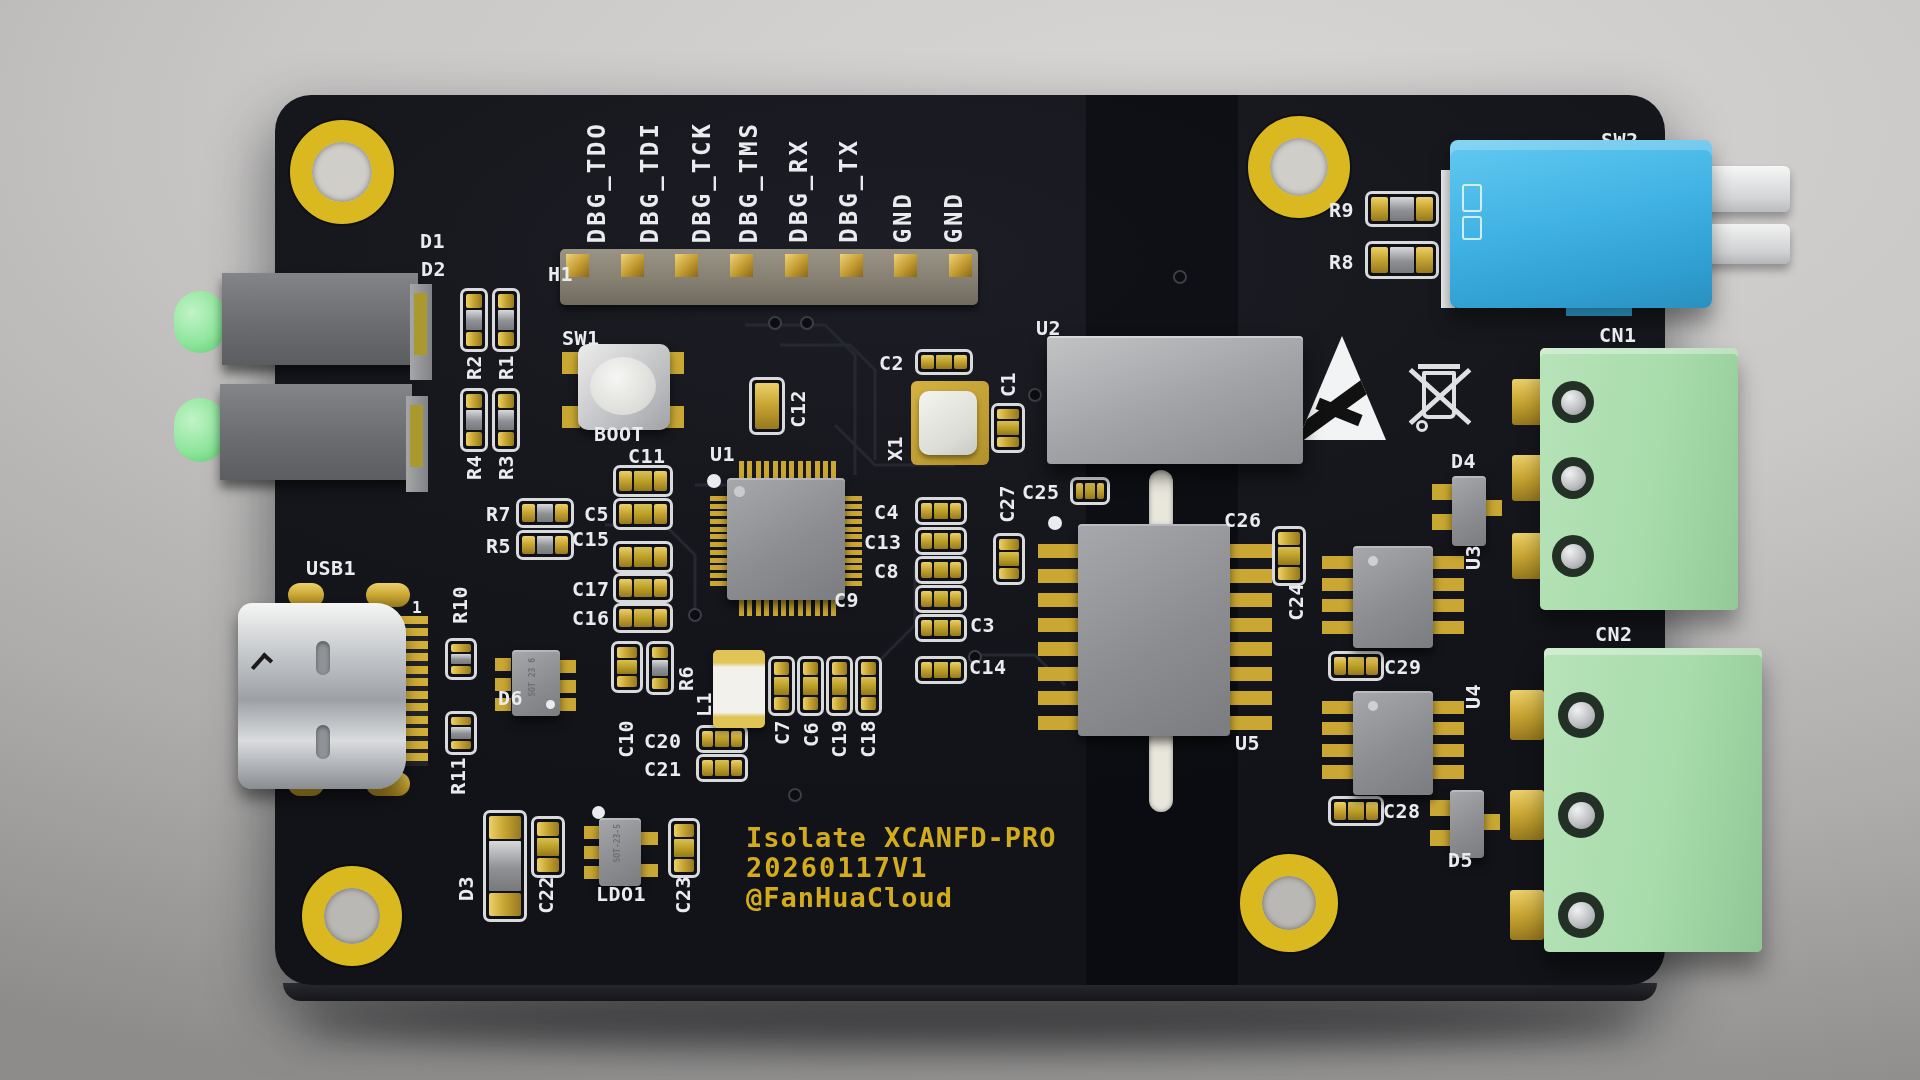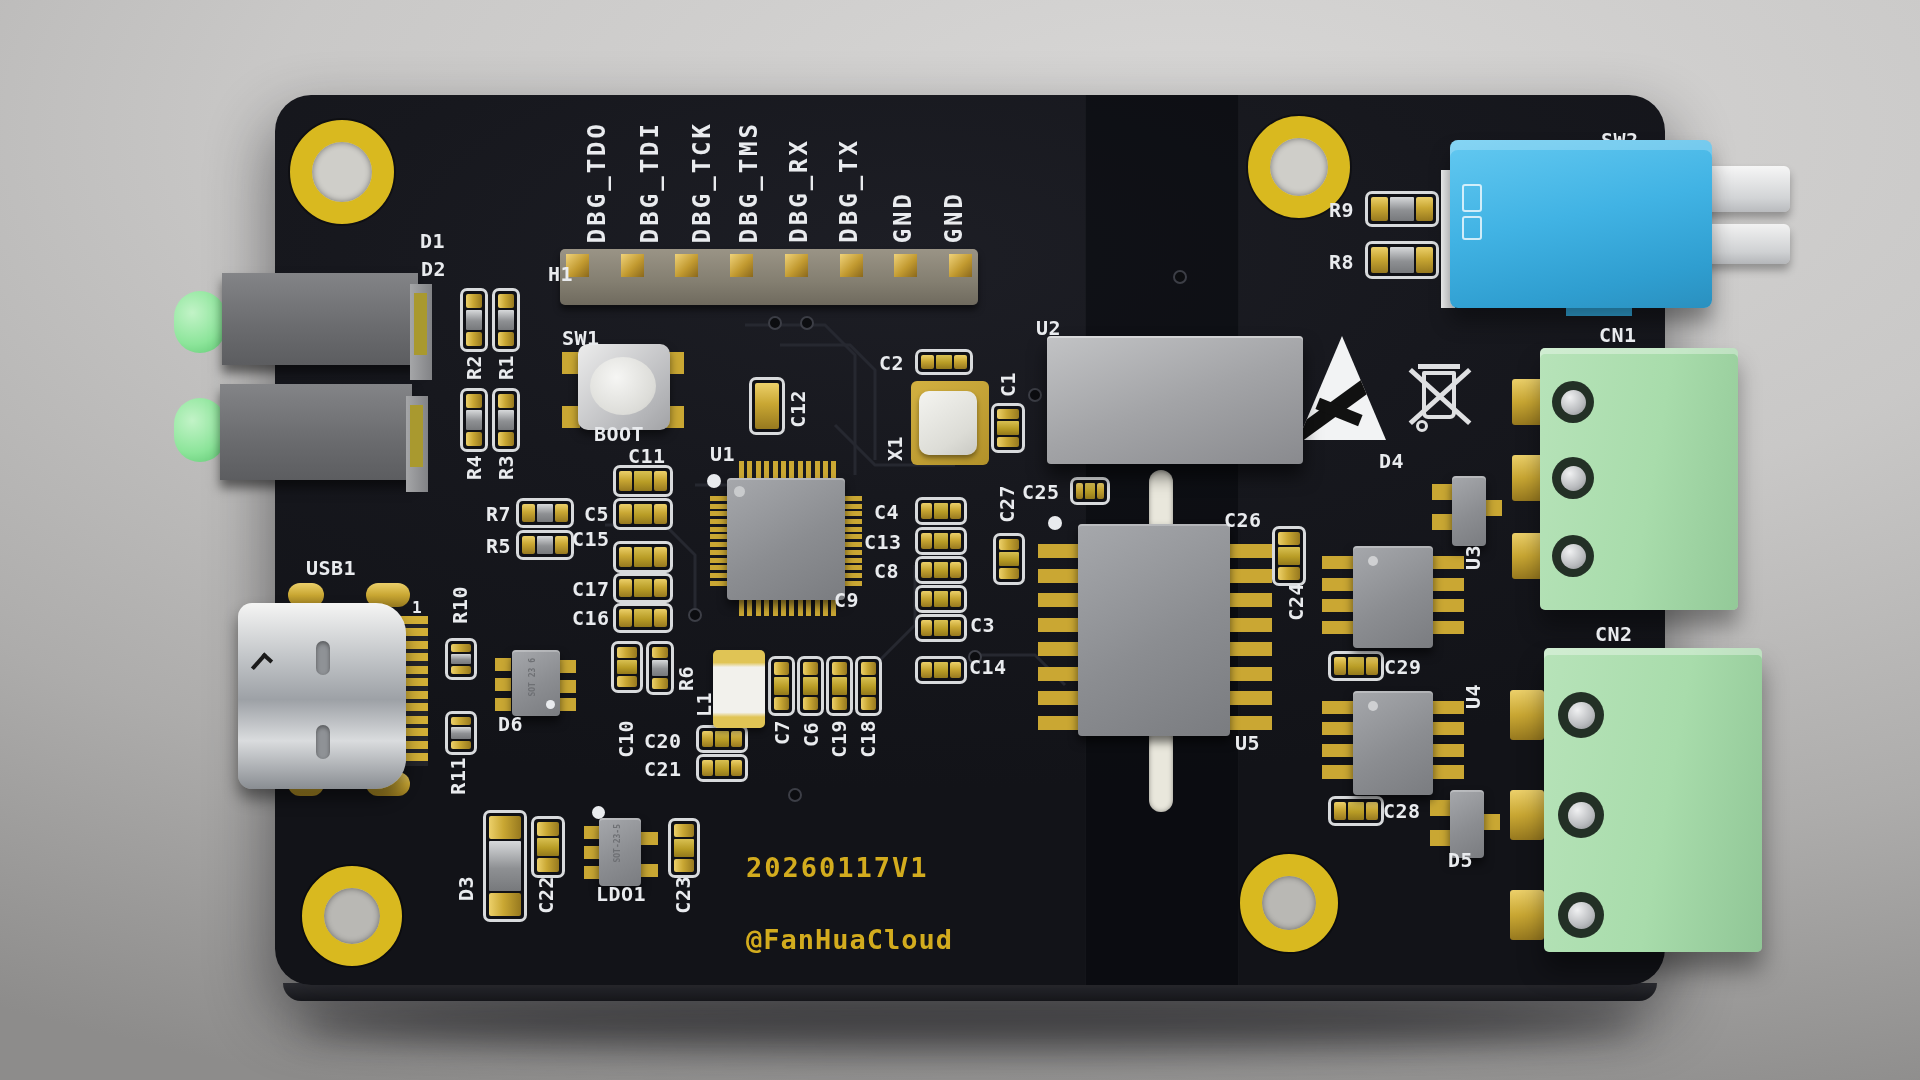--- a/index.html
+++ b/index.html
@@ -471,34 +471,35 @@
   <span class="lbl" style="left:970px;top:613px">C3</span>
   <span class="lbl" style="left:969px;top:655px">C14</span>
   <span class="lbl v" style="left:995px;top:485px">C27</span>
   <span class="lbl" style="left:1022px;top:480px">C25</span>
   <span class="lbl" style="left:1224px;top:508px">C26</span>
   <span class="lbl v" style="left:1284px;top:583px">C24</span>
   <span class="lbl" style="left:1036px;top:316px">U2</span>
   <span class="lbl" style="left:1235px;top:731px">U5</span>
   <span class="lbl" style="left:1329px;top:198px">R9</span>
   <span class="lbl" style="left:1329px;top:250px">R8</span>
-  <span class="lbl" style="left:1379px;top:449px">D4</span>
+  <span class="lbl" style="left:1451px;top:449px">D4</span>
   <span class="lbl v" style="left:1461px;top:545px">U3</span>
   <span class="lbl" style="left:1384px;top:655px">C29</span>
   <span class="lbl v" style="left:1461px;top:684px">U4</span>
   <span class="lbl" style="left:1383px;top:799px">C28</span>
   <span class="lbl" style="left:1448px;top:848px">D5</span>
   <span class="lbl" style="left:1599px;top:323px">CN1</span>
   <span class="lbl" style="left:1595px;top:622px">CN2</span>
   <span class="lbl" style="left:306px;top:556px">USB1</span>
   <span class="lbl" style="left:412px;top:598px;font-size:16px">1</span>
   <span class="lbl v" style="left:448px;top:586px">R10</span>
   <span class="lbl v" style="left:446px;top:757px">R11</span>
-  <span class="lbl" style="left:498px;top:712px">D6</span>
+  <span class="lbl" style="left:498px;top:686px">D6</span>
   <span class="lbl v" style="left:454px;top:876px">D3</span>
   <span class="lbl v" style="left:534px;top:876px">C22</span>
   <span class="lbl" style="left:596px;top:882px">LDO1</span>
   <span class="lbl v" style="left:671px;top:876px">C23</span>
 
+  <span class="lbl ylw" style="left:746px;top:822px">Isolate XCANFD-PRO</span>
   <span class="lbl ylw" style="left:746px;top:852px;letter-spacing:2px">20260117V1</span>
-  <span class="lbl ylw" style="left:746px;top:924px">@FanHuaCloud</span>
+  <span class="lbl ylw" style="left:746px;top:882px">@FanHuaCloud</span>
 
 </div>
 
 </body></html>

